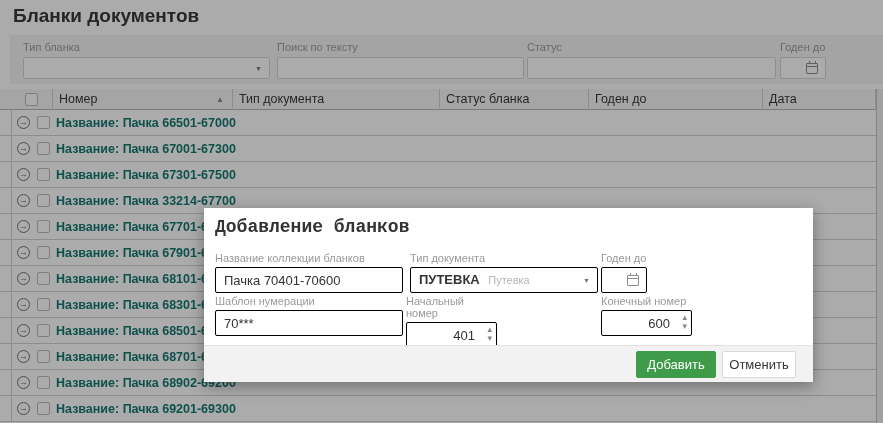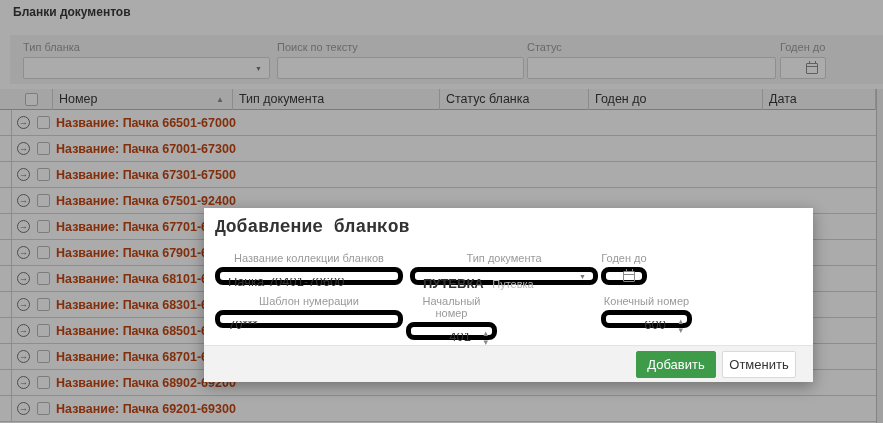--- a/index.html
+++ b/index.html
@@ -3,21 +3,21 @@
 <meta charset="utf-8">
 <style>
   * { margin:0; padding:0; box-sizing:border-box; }
   html,body { width:883px; height:423px; overflow:hidden; }
   body {
     font-family:"Liberation Sans","DejaVu Sans",sans-serif;
     background:#fff; position:relative; color:#333;
   }
 
   
-  .page-title{ position:absolute; left:13px; top:5px; font-size:12px; font-weight:700; color:#333; }
+  .page-title{ position:absolute; left:13px; top:5px; font-size:19px; font-weight:700; color:#333; }
 
   .filter-panel{ position:absolute; left:10px; top:35px; width:873px; height:49px; background:#f4f4f4; }
   .ff{ position:absolute; top:6px; }
   .ff-label{ font-size:11px; color:#9a9a9a; margin-bottom:4px; }
   .ff-box{ height:22px; background:#fff; border:1px solid #d4d4d4; border-radius:2px; position:relative; }
   .ff-type{ left:13px; }   .ff-type .ff-box{ width:247px; }
   .ff-search{ left:267px;} .ff-search .ff-box{ width:247px; }
   .ff-status{ left:517px;} .ff-status .ff-box{ width:249px; }
   .ff-date{ left:770px; }  .ff-date .ff-box{ width:46px; }
   .ff input{ width:100%; height:100%; border:none; outline:none; background:transparent; font:13px "Liberation Sans",sans-serif; color:#333; padding:0 7px; }
@@ -37,31 +37,31 @@
   .hc-usage{ left:762px; width:114px; border-right:1px solid #d0d0d0; }
   .sort{ position:absolute; right:8px; top:0; font-size:8px; color:#8b8b8b; line-height:21px; }
   .checkbox{ display:inline-block; width:13px; height:13px; border:1px solid #b9b9b9; border-radius:2px; background:#fff; }
   .hcb{ position:absolute; left:25px; top:4px; }
 
   .grid-rows{ position:absolute; left:0; top:110px; width:876px; }
   .grid-row{ position:relative; width:876px; height:26px; background:#fff; border-bottom:1px solid #d2d2d2; }
   .grid-row::before{ content:""; position:absolute; left:11px; top:0; bottom:-1px; width:1px; background:#cfcfcf; }
   .expand{ position:absolute; left:17px; top:6px; width:13px; height:13px; border:1px solid #6e6e6e; border-radius:50%; color:#6e6e6e; font-size:9px; line-height:11px; text-align:center; }
   .grid-row .checkbox{ position:absolute; left:37px; top:6px; }
-  .row-title{ position:absolute; left:56px; top:0; line-height:26px; font-size:12.5px; font-weight:700; color:#c2410c; white-space:nowrap; }
+  .row-title{ position:absolute; left:56px; top:0; line-height:26px; font-size:12.5px; font-weight:700; color:#0f766e; white-space:nowrap; }
 
   .grid-gutter{ position:absolute; left:876px; top:89px; width:7px; height:334px; background:#f0f0f0; border-left:1px solid #c4c4c4; }
 
   
   .overlay{ position:absolute; inset:0; background:rgba(15,15,15,0.35); z-index:10; }
   .modal{ position:absolute; left:204px; top:208px; width:609px; height:174px; background:#fff; z-index:20; box-shadow:0 4px 14px rgba(0,0,0,0.35); }
   .modal-title{ position:absolute; left:11px; top:9px; font-size:18px; font-weight:700; color:#333;font-family:Liberation Mono, monospace; }
   .mf{ position:absolute; }
-  .mf-label{ font-size:11px; color:#9a9a9a; margin-bottom:3px;text-align:center; }
-  .mf-box{ height:18px; background:#fff; border:5px solid #000000; border-radius:8px; position:relative; }
+  .mf-label{ font-size:11px; color:#9a9a9a; margin-bottom:3px; }
+  .mf-box{ height:26px; background:#fff; border:1px solid #000000; border-radius:2px; position:relative; }
   .mf input{ width:100%; height:100%; border:none; outline:none; background:transparent; font:13px "Liberation Sans",sans-serif; color:#333; padding:0 8px; }
   .mf input.num{ text-align:right; padding-right:21px; }
   .mf1{ left:11px;  top:44px; width:188px; }
   .mf2{ left:206px; top:44px; width:188px; }
   .mf3{ left:397px; top:44px; width:46px; }
   .mf4{ left:11px;  top:87px; width:188px; }
   .mf5{ left:202px; top:87px; width:91px; }
   .mf6{ left:397px; top:87px; width:91px; }
   .sel-value{ line-height:21px; padding-left:8px; white-space:nowrap; }
   .sel-primary{ font-size:13px; font-weight:600; color:#333; }
@@ -139,21 +139,21 @@
       <span class="row-title">Название: Пачка 67001-67300</span>
     </div>
     <div class="grid-row">
       <span class="expand">→</span>
       <span class="checkbox"></span>
       <span class="row-title">Название: Пачка 67301-67500</span>
     </div>
     <div class="grid-row">
       <span class="expand">→</span>
       <span class="checkbox"></span>
-      <span class="row-title">Название: Пачка 67501-92400</span>
+      <span class="row-title">Название: Пачка 33214-67700</span>
     </div>
     <div class="grid-row">
       <span class="expand">→</span>
       <span class="checkbox"></span>
       <span class="row-title">Название: Пачка 67701-67900</span>
     </div>
     <div class="grid-row">
       <span class="expand">→</span>
       <span class="checkbox"></span>
       <span class="row-title">Название: Пачка 67901-68100</span>

